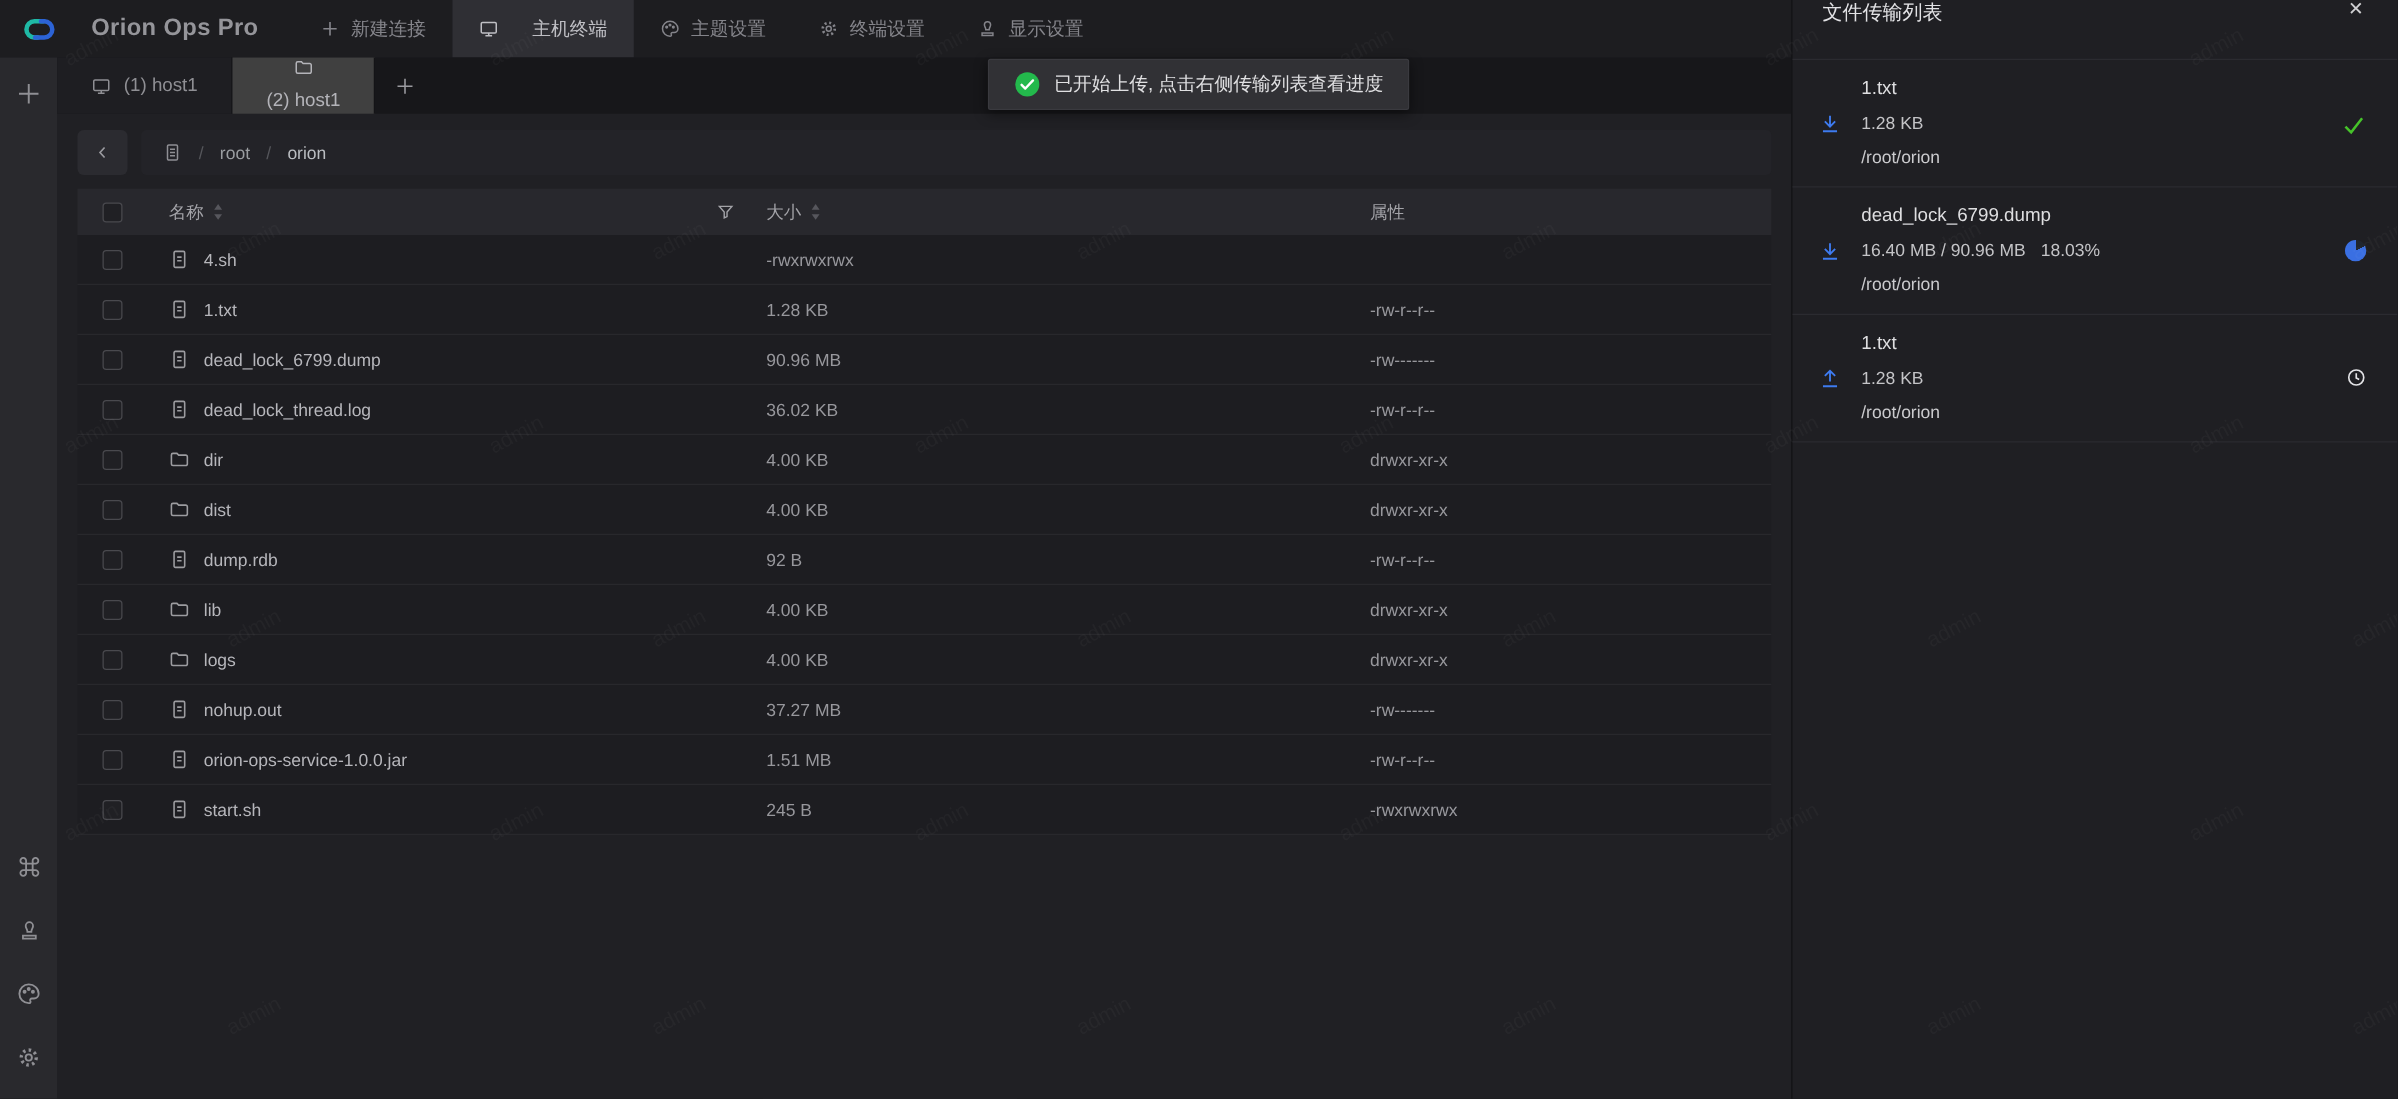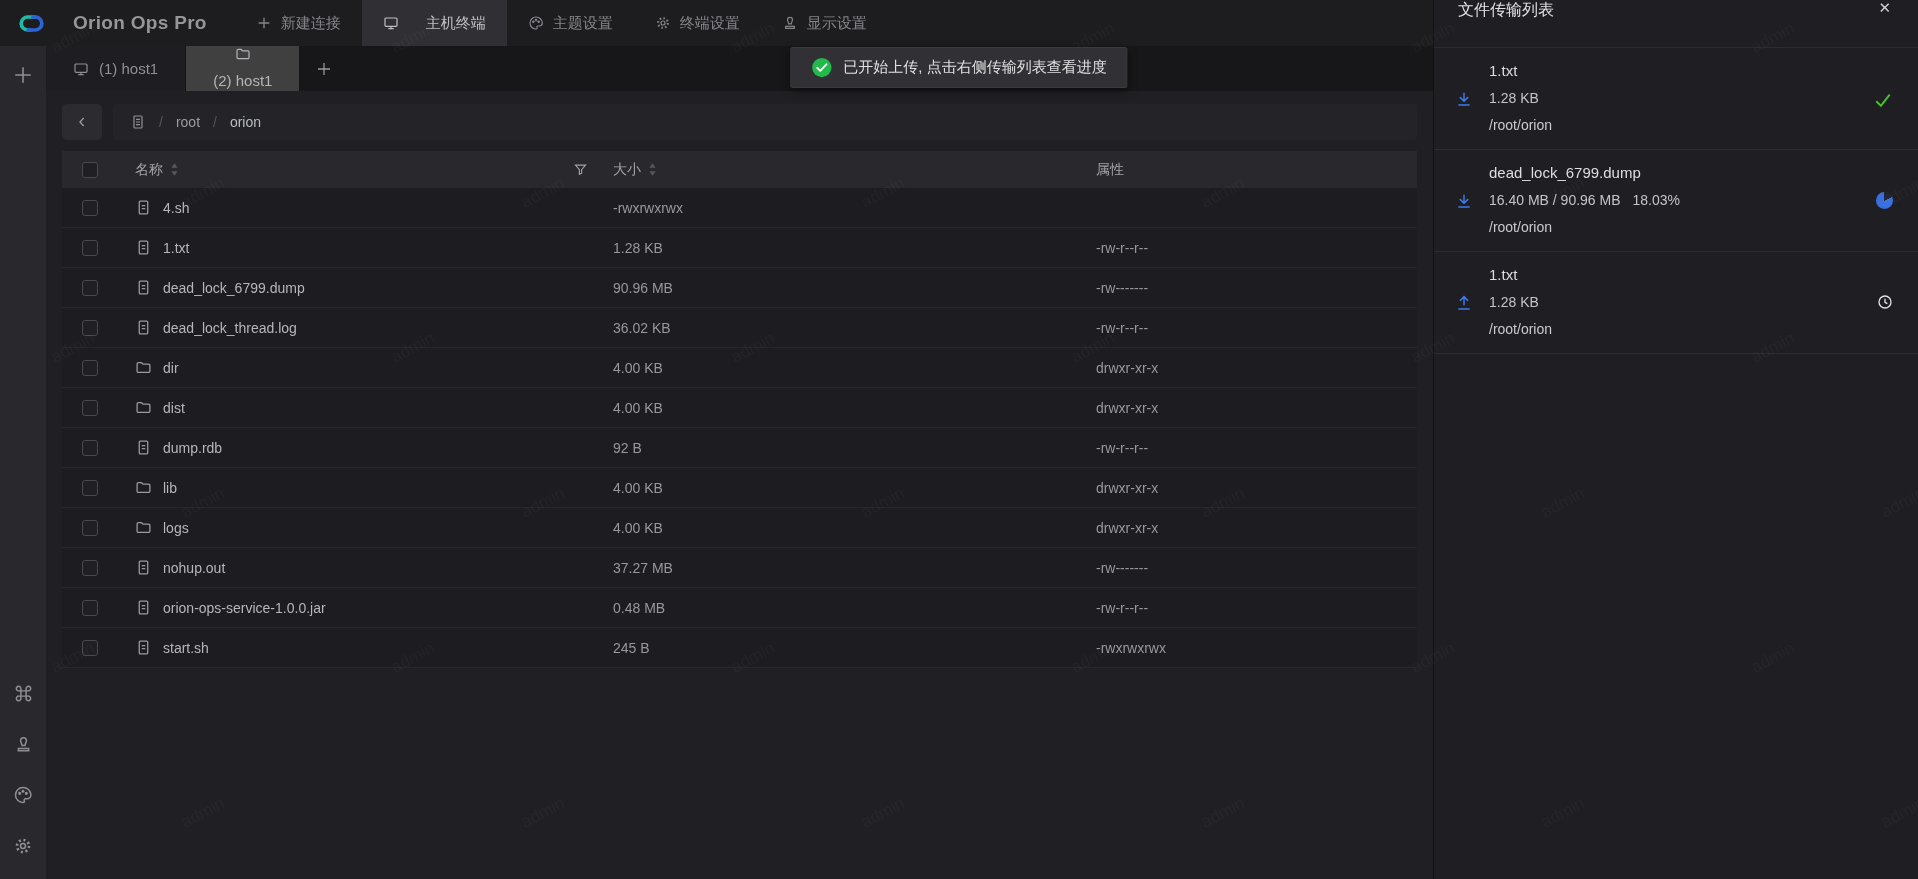--- a/index.html
+++ b/index.html
@@ -498,21 +498,21 @@
                 </div>
               <div class="td-name">
                   <span class="file-glyph">
                     <svg viewBox="0 0 24 24" fill="none" stroke="currentColor" stroke-width="1.8">
                       <rect x="6" y="3" width="12" height="18" rx="1.5"></rect>
                       <path d="M9.5 9.5h5M9.5 13.5h5"></path>
                     </svg>
                   </span>
                   <span>orion-ops-service-1.0.0.jar</span>
                 </div>
-              <div class="td-size">0.48 MB</div>
+              <div class="td-size">1.51 MB</div>
               <div class="td-attr">-rw-r--r--</div>
             </div>
             <div class="tr file">
               <div class="cb-cell">
                   <span class="cb"></span>
                 </div>
               <div class="td-name">
                   <span class="file-glyph">
                     <svg viewBox="0 0 24 24" fill="none" stroke="currentColor" stroke-width="1.8">
                       <rect x="6" y="3" width="12" height="18" rx="1.5"></rect>

